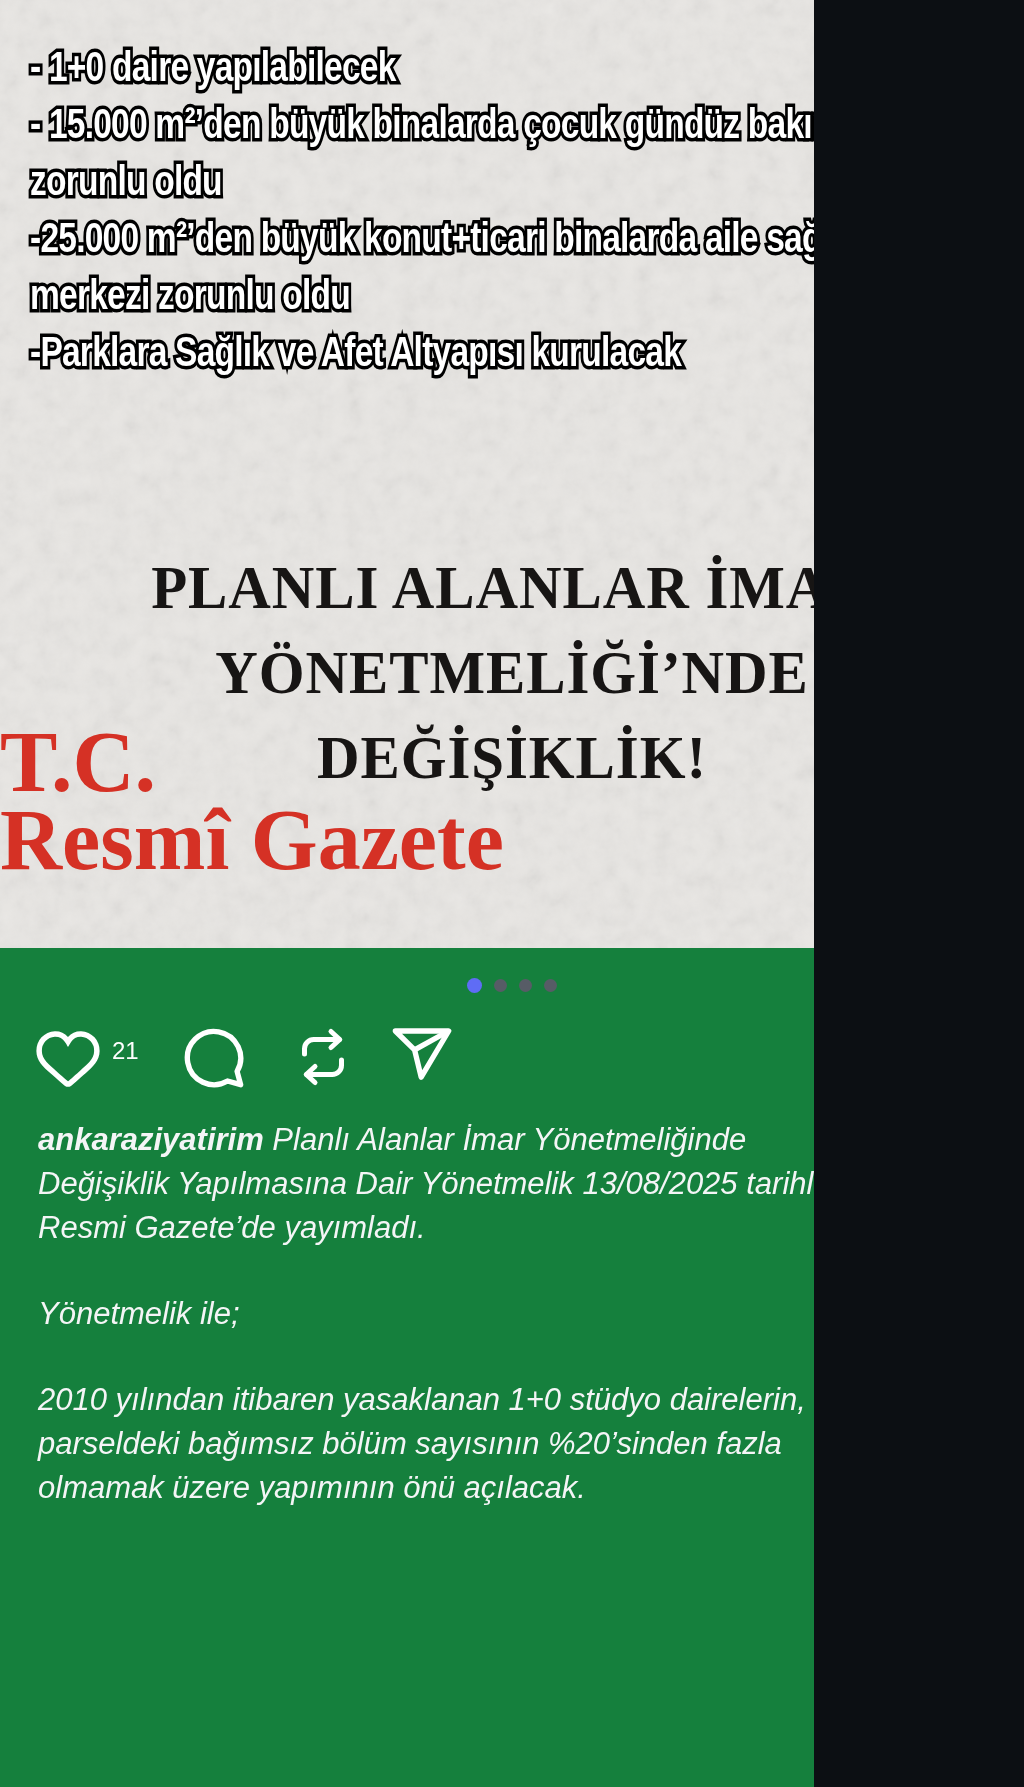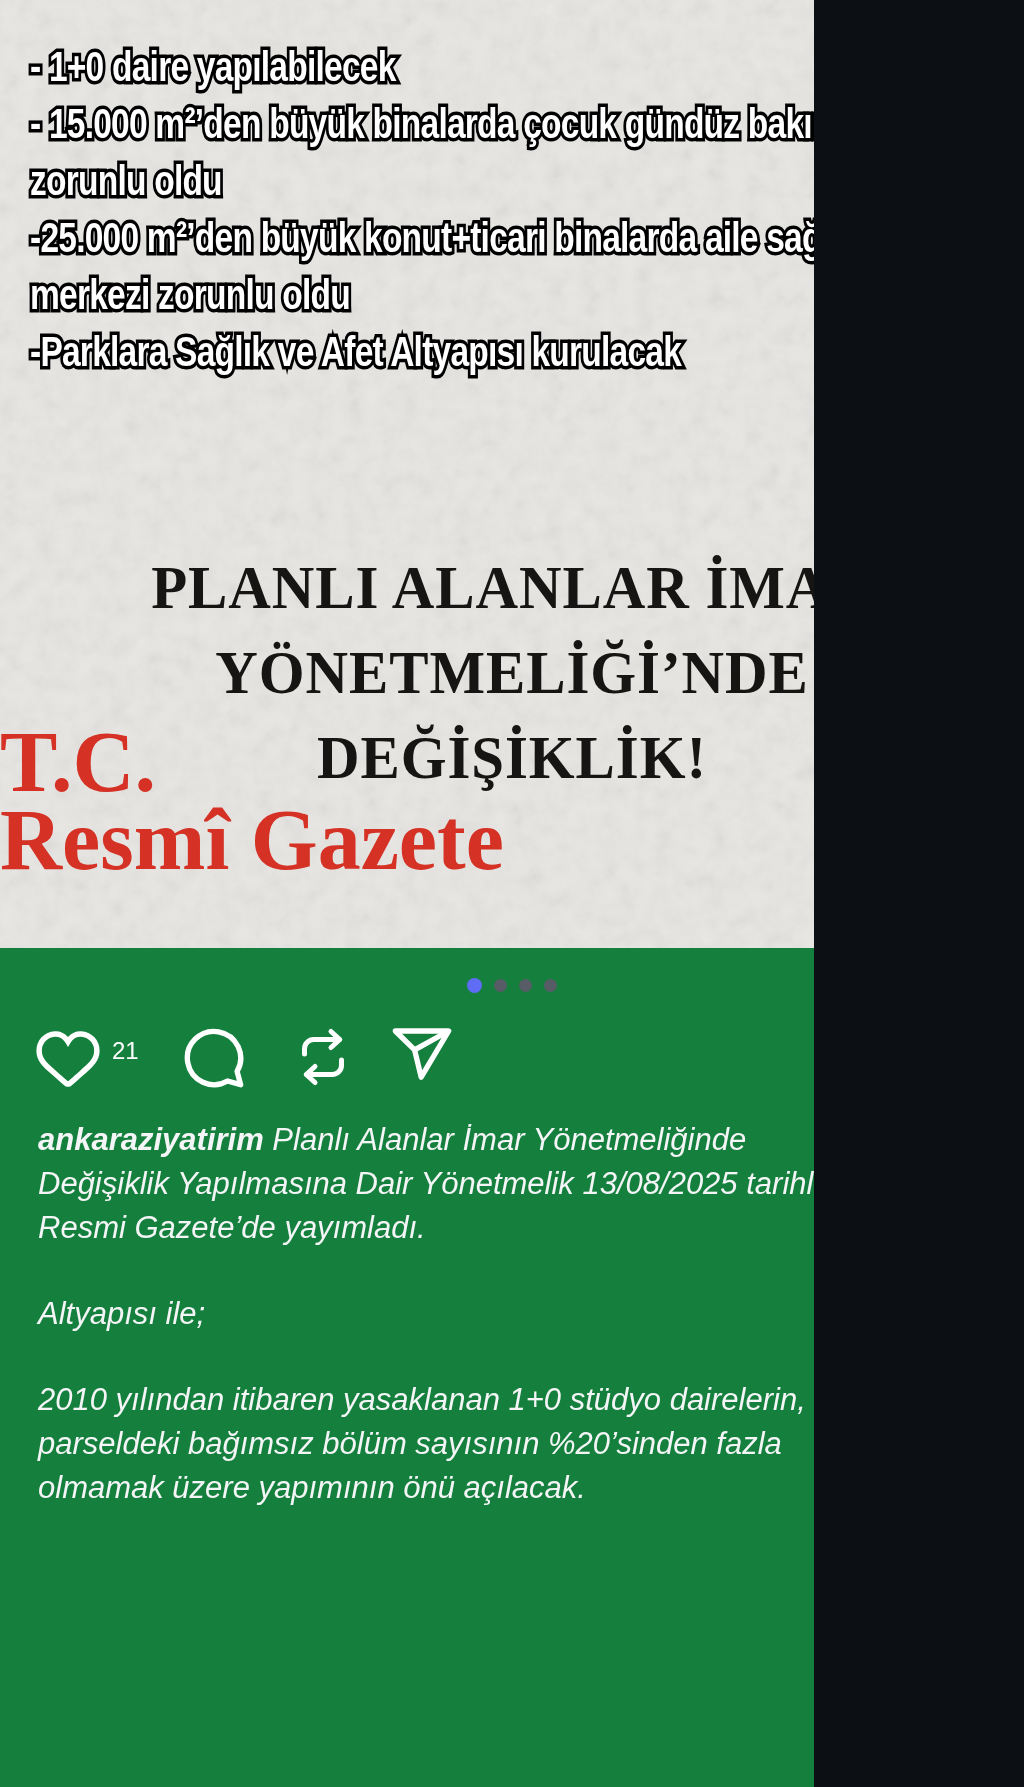--- a/index.html
+++ b/index.html
@@ -101,19 +101,19 @@
 
     <svg class="icon" style="left:930px;top:10px" width="50" height="60" viewBox="0 0 24 24">
       <path fill="#fafafa" d="M5.2 2h13.6c.66 0 1.2.54 1.2 1.2v18.1c0 .62-.73.94-1.18.52L12 15.37l-6.82 6.45c-.45.42-1.18.1-1.18-.52V3.2C4 2.54 4.54 2 5.2 2Z"></path>
     </svg>
   </div>
 
   <div class="caption">
     <p><strong>ankaraziyatirim</strong><span> Planlı Alanlar İmar Yönetmeliğinde
 Değişiklik Yapılmasına Dair Yönetmelik 13/08/2025 tarihli
 Resmi Gazete’de yayımladı.</span></p>
-    <p>Altyapısı ile;</p>
+    <p>Yönetmelik ile;</p>
     <p>2010 yılından itibaren yasaklanan 1+0 stüdyo dairelerin,
 parseldeki bağımsız bölüm sayısının %20’sinden fazla
 olmamak üzere yapımının önü açılacak.</p>
   </div>
 
 </div>
 
 </body></html>

